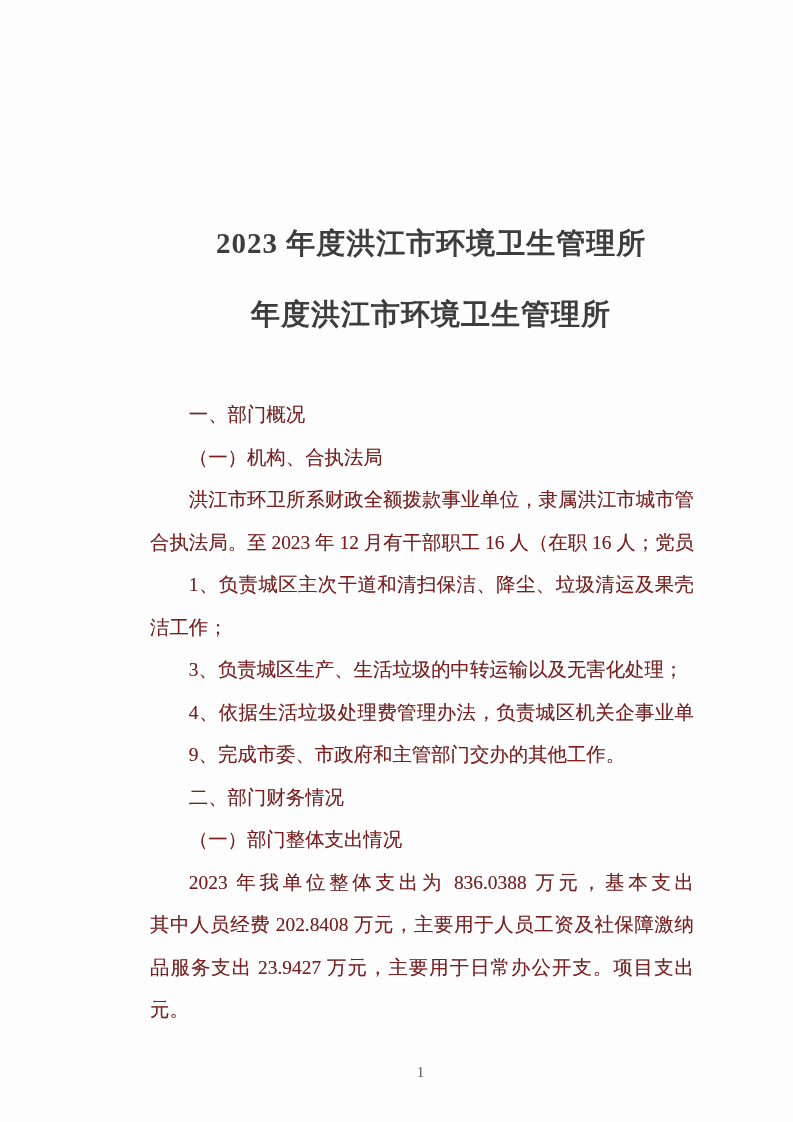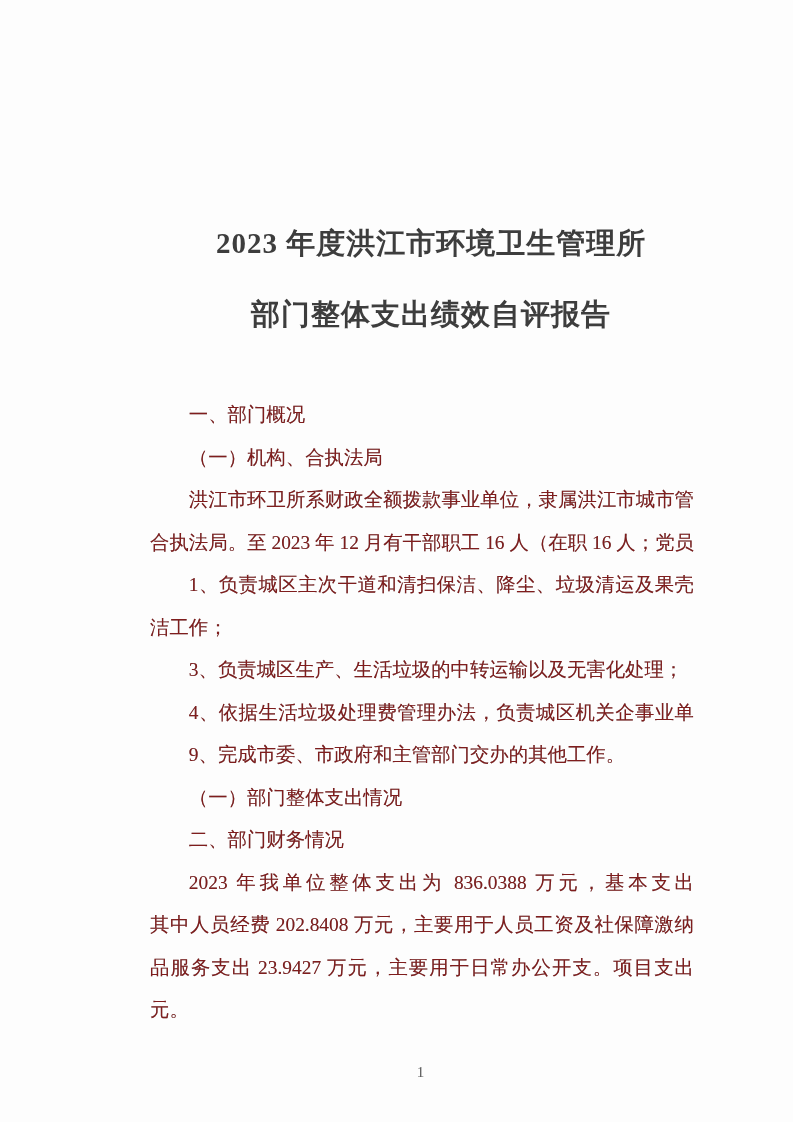--- a/index.html
+++ b/index.html
@@ -58,35 +58,35 @@
   }
 </style>
 </head>
 <body>
 
 <div class="page">
   <div class="content">
 
     <div class="title-block">
       <div>2023 年度洪江市环境卫生管理所</div>
-      <div>部门整体支出绩效自评报告</div>
+      <div>年度洪江市环境卫生管理所</div>
     </div>
 
     <div class="body-block">
       <div class="line ind">一、部门概况</div>
       <div class="line ind">（一）机构、合执法局</div>
       <div class="line ind jl">洪江市环卫所系财政全额拨款事业单位，隶属洪江市城市管理行政综</div>
       <div class="line cont jl">合执法局。至 2023 年 12 月有干部职工 16 人（在职 16 人；党员 10 人）。</div>
       <div class="line ind jl">1、负责城区主次干道和清扫保洁、降尘、垃圾清运及果壳箱的清掏保</div>
       <div class="line cont">洁工作；</div>
       <div class="line ind">3、负责城区生产、生活垃圾的中转运输以及无害化处理；</div>
       <div class="line ind jl">4、依据生活垃圾处理费管理办法，负责城区机关企事业单位、临街门</div>
       <div class="line ind">9、完成市委、市政府和主管部门交办的其他工作。</div>
+      <div class="line ind">二、部门财务情况</div>
       <div class="line ind">（一）部门整体支出情况</div>
-      <div class="line ind">二、部门财务情况</div>
       <div class="line ind jl">2023 年我单位整体支出为 836.0388 万元，基本支出 226.7835 万元，</div>
       <div class="line cont jl">其中人员经费 202.8408 万元，主要用于人员工资及社保障激纳等。一般商</div>
       <div class="line cont jl">品服务支出 23.9427 万元，主要用于日常办公开支。项目支出 609.2553 万</div>
       <div class="line cont">元。</div>
     </div>
 
   </div>
 
   <div class="page-number">1</div>
 </div>

